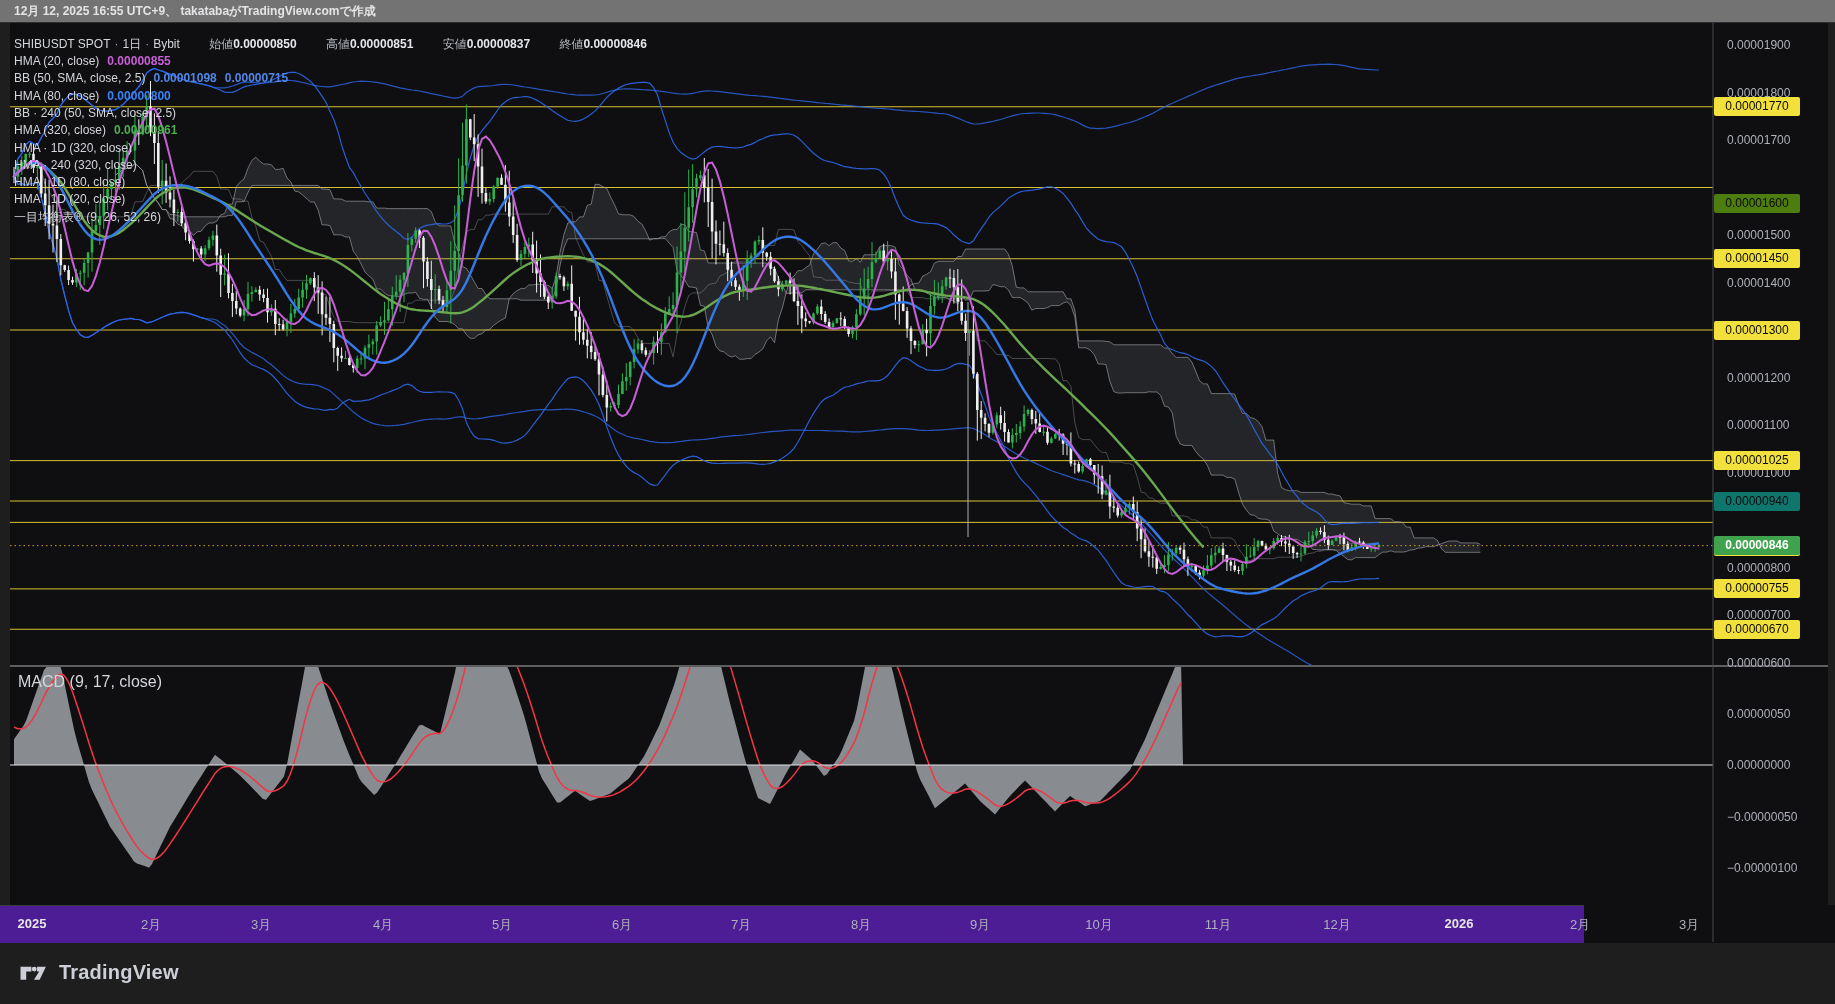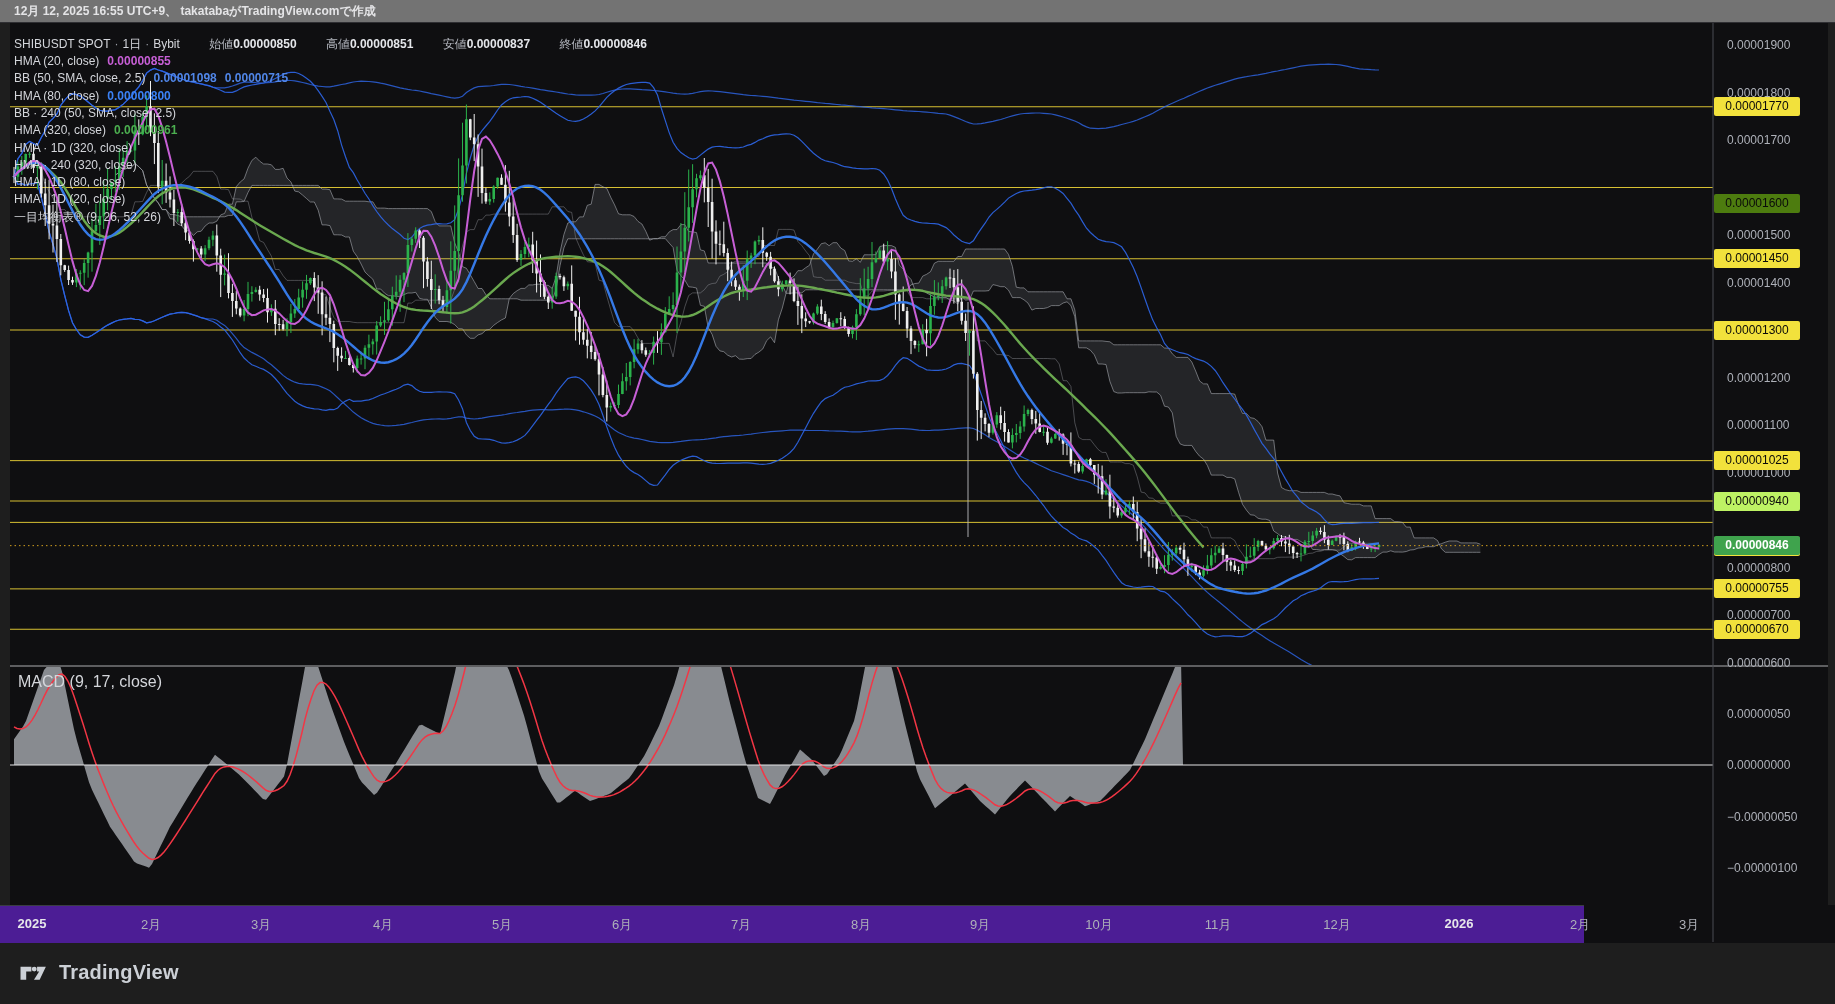--- a/index.html
+++ b/index.html
@@ -132,21 +132,21 @@
       <div class="ptick" style="top: 632.5px;">0.00000600</div>
       <div class="ptick" style="top: 683.5px;">0.00000050</div>
       <div class="ptick" style="top: 735px;">0.00000000</div>
       <div class="ptick" style="top: 786.5px;">−0.00000050</div>
       <div class="ptick" style="top: 838px;">−0.00000100</div>
       <div class="pbox" style="top: 75.25px; background: rgb(242, 225, 60);">0.00001770</div>
       <div class="pbox" style="top: 156px; background: #4d7c0f; margin-top: 16px;">0.00001600</div>
       <div class="pbox" style="top: 227.25px; background: rgb(242, 225, 60);">0.00001450</div>
       <div class="pbox" style="top: 298.5px; background: rgb(242, 225, 60);">0.00001300</div>
       <div class="pbox" style="top: 429.125px; background: rgb(242, 225, 60);">0.00001025</div>
-      <div class="pbox" style="top: 469.5px; background: #bef264;">0.00000940</div>
+      <div class="pbox" style="top: 469.5px; background: #0f766e;">0.00000940</div>
       <div class="pbox" style="top: 490.875px; background: rgb(242, 225, 60); margin-top: 24px;">0.00000895</div>
       <div class="pbox" style="top: 557.375px; background: rgb(242, 225, 60);">0.00000755</div>
       <div class="pbox" style="top: 597.75px; background: rgb(242, 225, 60);">0.00000670</div>
       <div class="pbox green" style="top: 514.15px; background: rgb(63, 163, 77);">0.00000846</div>
     </div>
 
   <div class="time-axis" id="time-axis">
       <div class="ttick bold" style="left: 32px;">2025</div>
       <div class="ttick" style="left: 151px;">2月</div>
       <div class="ttick" style="left: 261px;">3月</div>

